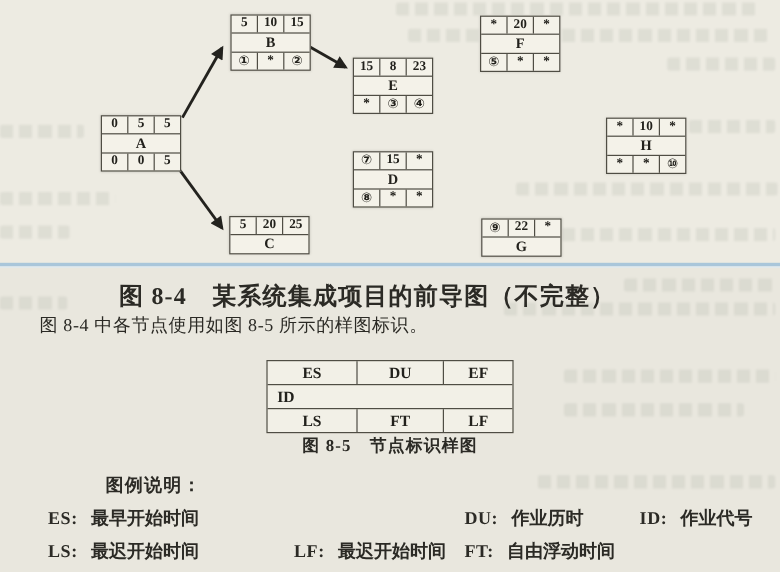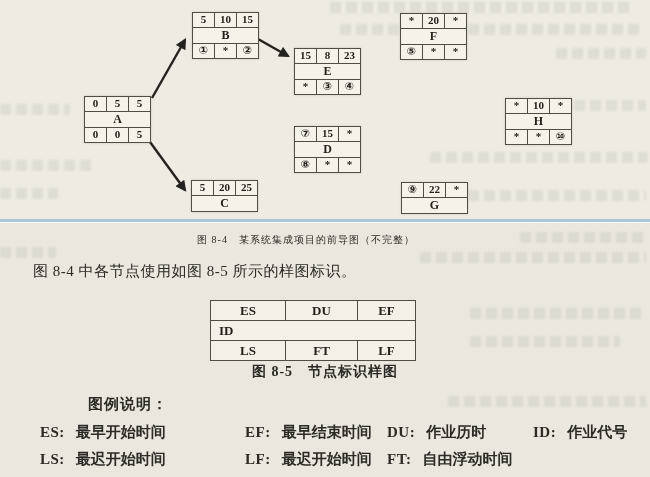--- a/index.html
+++ b/index.html
@@ -19,24 +19,24 @@
   .node{position:absolute;background:#f4f2e9;border:1px solid #4f4d44;z-index:3;box-shadow:0 0 2px rgba(80,78,70,.25);}
   .nrow{display:flex;border-top:1px solid #4f4d44;}
   .nrow:first-child{border-top:none;}
   .ncell{width:21px;height:14px;line-height:14px;text-align:center;border-left:1px solid #4f4d44;
     font:700 11px "Liberation Serif","DejaVu Sans",serif;color:#22211c;}
   .ncell:first-child{border-left:none;}
   .nmid{width:65px;height:15px;line-height:15px;text-align:center;
     font:700 12px "Liberation Serif","DejaVu Sans",serif;color:#22211c;}
   .edges{position:absolute;left:0;top:0;z-index:2;}
   
-  .cap84{position:absolute;top:233px;left:0;width:612px;text-align:center;font-size:10px;font-weight:400;letter-spacing:1px;}
+  .cap84{position:absolute;top:233px;left:0;width:612px;text-align:center;font-size:20px;font-weight:700;letter-spacing:1px;}
   .para{position:absolute;top:262px;left:33px;font-size:15px;letter-spacing:.5px;}
   
-  .stable{position:absolute;left:210px;top:300px;width:204px;background:#f2f0e7;border:1px solid #4f4d44;z-index:3;}
+  .stable{position:absolute;left:222px;top:300px;width:204px;background:#f2f0e7;border:1px solid #4f4d44;z-index:3;}
   .srow{display:flex;height:19px;line-height:19px;border-top:1px solid #4f4d44;}
   .srow:first-child{border-top:none;}
   .scell{border-left:1px solid #4f4d44;text-align:center;font-weight:700;font-size:13px;color:#22211c;}
   .scell:first-child{border-left:none;}
   .c1{width:74px}.c2{width:71px}.c3{width:57px}
   .sid{width:100%;text-align:left;padding-left:8px;box-sizing:border-box;font-weight:700;font-size:13px;color:#22211c;}
   .cap85{position:absolute;top:363px;left:0;width:650px;text-align:center;font-size:14px;font-weight:700;letter-spacing:1px;}
   
   .ltitle{position:absolute;top:395px;left:40px;font-size:15px;font-weight:600;letter-spacing:1px;margin-left:48px;}
   .lrow{position:absolute;left:0;width:570px;height:20px;font-size:15px;z-index:3;}
@@ -217,21 +217,20 @@
     <span class="scell c3">LF</span>
   </div>
 </div>
 
 <div class="cap85">图 8-5　节点标识样图</div>
 
 <div class="ltitle">图例说明：</div>
 
 <div class="lrow lrow1">
   <span class="entry" style="left:40px"><span class="abbr">ES:</span><span>最早开始时间</span></span>
-  <span class="entry" style="left:245px"><span class="abbr">EF:</span><span>最早结束时间</span></span>
   <span class="entry" style="left:387px"><span class="abbr">DU:</span><span>作业历时</span></span>
   <span class="entry" style="left:533px"><span class="abbr">ID:</span><span>作业代号</span></span>
 </div>
 
 <div class="lrow lrow2">
   <span class="entry" style="left:40px"><span class="abbr">LS:</span><span>最迟开始时间</span></span>
   <span class="entry" style="left:245px"><span class="abbr">LF:</span><span>最迟开始时间</span></span>
   <span class="entry" style="left:387px"><span class="abbr">FT:</span><span>自由浮动时间</span></span>
 </div>
 

